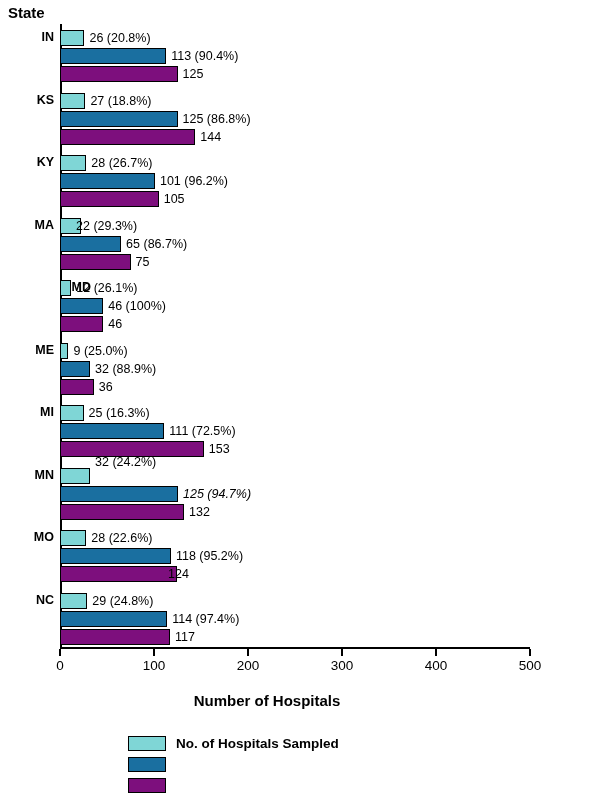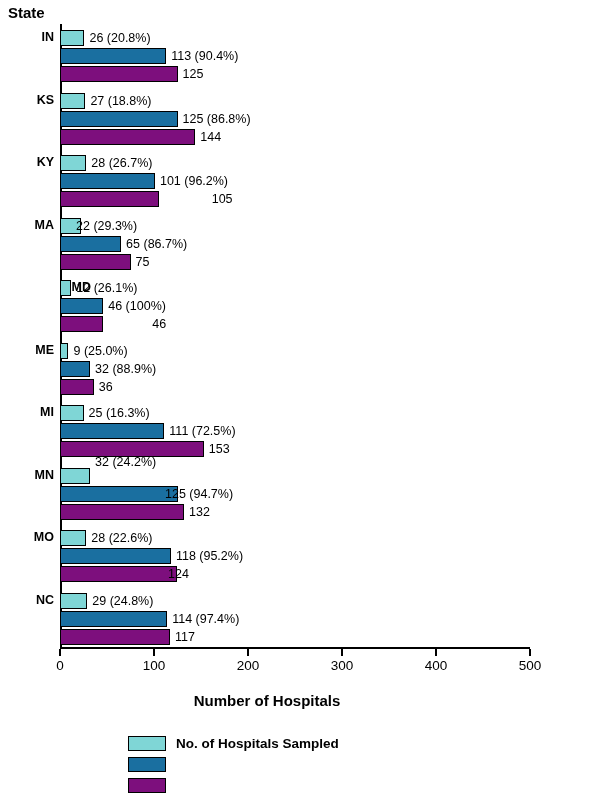--- a/index.html
+++ b/index.html
@@ -141,49 +141,49 @@
         <div class="bar-label" style="left: 30.38px; top: 69.75px;">27 (18.8%)</div>
         <div class="bar bar-frame" style="top: 86.75px; width: 117.5px; height: 16px;"></div>
         <div class="bar-label" style="left: 122.5px; top: 87.75px;">125 (86.8%)</div>
         <div class="bar bar-universe" style="top: 104.75px; width: 135.36px; height: 16px;"></div>
         <div class="bar-label" style="left: 140.36px; top: 105.75px;">144</div>
         <div class="bar bar-sampled" style="top: 131.25px; width: 26.32px; height: 16px;"></div>
         <div class="bar-label" style="left: 31.32px; top: 132.25px;">28 (26.7%)</div>
         <div class="bar bar-frame" style="top: 149.25px; width: 94.94px; height: 16px;"></div>
         <div class="bar-label" style="left: 99.94px; top: 150.25px;">101 (96.2%)</div>
         <div class="bar bar-universe" style="top: 167.25px; width: 98.7px; height: 16px;"></div>
-        <div class="bar-label" style="left: 103.7px; top: 168.25px; margin-left: 48px;">105</div>
+        <div class="bar-label" style="left: 103.7px; top: 168.25px;">105</div>
         <div class="bar bar-sampled" style="top: 193.75px; width: 20.68px; height: 16px;"></div>
         <div class="bar-label" style="left: 16px; top: 194.75px;">22 (29.3%)</div>
         <div class="bar bar-frame" style="top: 211.75px; width: 61.1px; height: 16px;"></div>
         <div class="bar-label" style="left: 66.1px; top: 212.75px;">65 (86.7%)</div>
         <div class="bar bar-universe" style="top: 229.75px; width: 70.5px; height: 16px;"></div>
         <div class="bar-label" style="left: 75.5px; top: 230.75px;">75</div>
         <div class="bar bar-sampled" style="top: 256.25px; width: 11.28px; height: 16px;"></div>
         <div class="bar-label" style="left: 16.28px; top: 257.25px;">12 (26.1%)</div>
         <div class="bar bar-frame" style="top: 274.25px; width: 43.24px; height: 16px;"></div>
         <div class="bar-label" style="left: 48.24px; top: 275.25px;">46 (100%)</div>
         <div class="bar bar-universe" style="top: 292.25px; width: 43.24px; height: 16px;"></div>
-        <div class="bar-label" style="left: 48.24px; top: 293.25px; margin-left: 44px;">46</div>
+        <div class="bar-label" style="left: 48.24px; top: 293.25px;">46</div>
         <div class="bar bar-sampled" style="top: 318.75px; width: 8.46px; height: 16px;"></div>
         <div class="bar-label" style="left: 13.46px; top: 319.75px;">9 (25.0%)</div>
         <div class="bar bar-frame" style="top: 336.75px; width: 30.08px; height: 16px;"></div>
         <div class="bar-label" style="left: 35.08px; top: 337.75px;">32 (88.9%)</div>
         <div class="bar bar-universe" style="top: 354.75px; width: 33.84px; height: 16px;"></div>
         <div class="bar-label" style="left: 38.84px; top: 355.75px;">36</div>
         <div class="bar bar-sampled" style="top: 381.25px; width: 23.5px; height: 16px;"></div>
         <div class="bar-label" style="left: 28.5px; top: 382.25px;">25 (16.3%)</div>
         <div class="bar bar-frame" style="top: 399.25px; width: 104.34px; height: 16px;"></div>
         <div class="bar-label" style="left: 109.34px; top: 400.25px;">111 (72.5%)</div>
         <div class="bar bar-universe" style="top: 417.25px; width: 143.82px; height: 16px;"></div>
         <div class="bar-label" style="left: 148.82px; top: 418.25px;">153</div>
         <div class="bar bar-sampled" style="top: 443.75px; width: 30.08px; height: 16px;"></div>
         <div class="bar-label" style="left: 35.08px; top: 431px;">32 (24.2%)</div>
         <div class="bar bar-frame" style="top: 461.75px; width: 117.5px; height: 16px;"></div>
-        <div class="bar-label" style="left: 105px; top: 462.75px;">125 (94.7%)</div>
+        <div class="bar-label" style="left: 123px; top: 462.75px; font-style: italic;">125 (94.7%)</div>
         <div class="bar bar-universe" style="top: 479.75px; width: 124.08px; height: 16px;"></div>
         <div class="bar-label" style="left: 129.08px; top: 480.75px;">132</div>
         <div class="bar bar-sampled" style="top: 506.25px; width: 26.32px; height: 16px;"></div>
         <div class="bar-label" style="left: 31.32px; top: 507.25px;">28 (22.6%)</div>
         <div class="bar bar-frame" style="top: 524.25px; width: 110.92px; height: 16px;"></div>
         <div class="bar-label" style="left: 115.92px; top: 525.25px;">118 (95.2%)</div>
         <div class="bar bar-universe" style="top: 542.25px; width: 116.56px; height: 16px;"></div>
         <div class="bar-label" style="left: 108px; top: 543.25px;">124</div>
         <div class="bar bar-sampled" style="top: 568.75px; width: 27.26px; height: 16px;"></div>
         <div class="bar-label" style="left: 32.26px; top: 569.75px;">29 (24.8%)</div>

